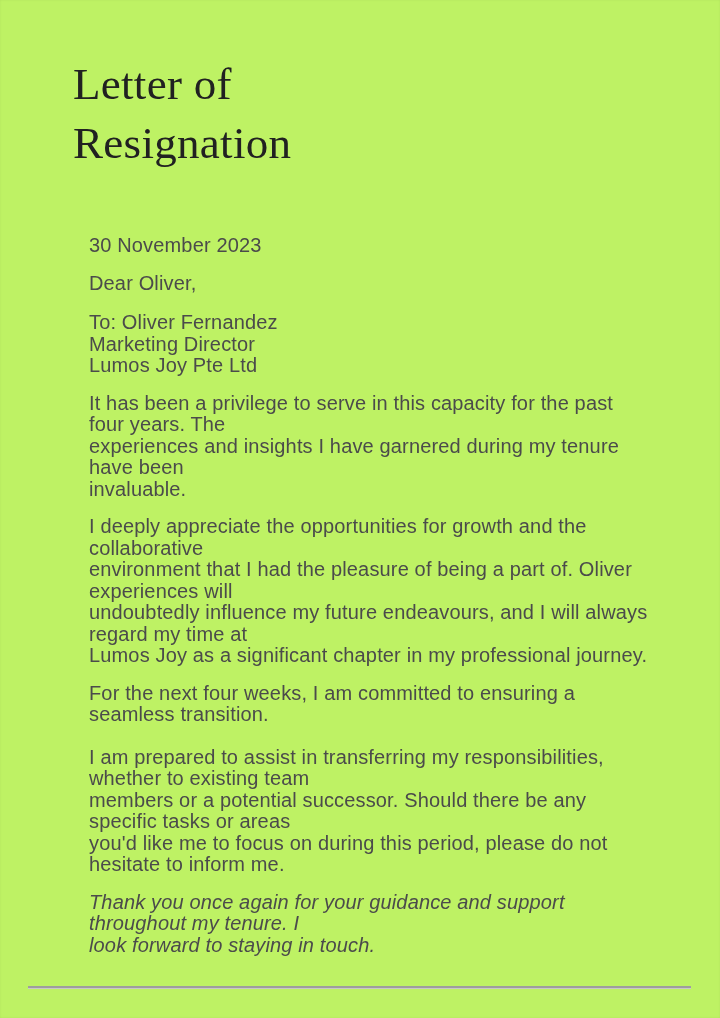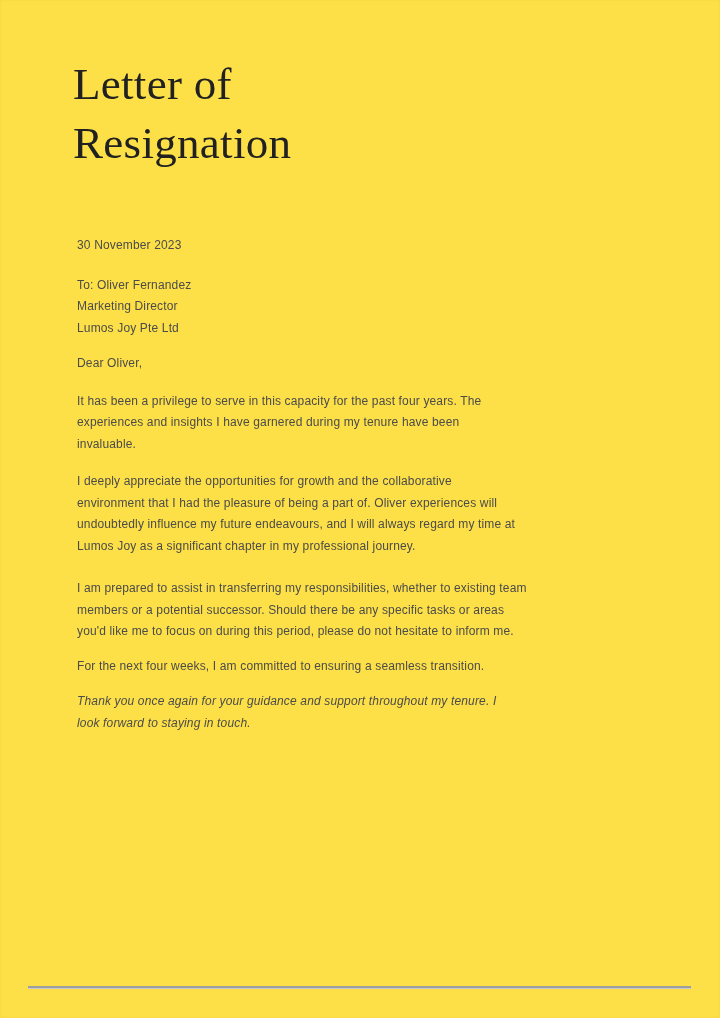--- a/index.html
+++ b/index.html
@@ -4,21 +4,21 @@
 <style>
   html, body {
     margin: 0;
     padding: 0;
     background: #e9e9e9;
   }
   .page {
     position: relative;
     width: 720px;
     height: 1018px;
-    background: #fde047;
+    background: #bef264;
     overflow: hidden;
     font-family: "Liberation Sans", sans-serif;
     box-shadow: inset 0 0 2px rgba(0,0,0,0.08);
   }
   .content {
     position: absolute;
     top: 0;
     left: 73px;
     width: 592px;
   }
@@ -26,26 +26,26 @@
     margin: 55px 0 0 0;
     font-family: "Liberation Serif", serif;
     font-weight: 400;
     font-size: 45px;
     line-height: 59px;
     color: #212121;
     white-space: pre-line;
     letter-spacing: 0.3px;
   }
   .body-text {
-    font-size: 12px;
+    font-size: 20px;
     line-height: 21.5px;
     color: #4b4b4b;
     letter-spacing: 0.15px;
     white-space: pre-line;
-    margin: 4px;
+    margin: 16px;
   }
   .date-line      { margin-top: 62px; }
   .recipient-block{ margin-top: 18px; }
   .salutation     { margin-top: 14px; }
   .para-1 { margin-top: 17px; }
   .para-2 { margin-top: 16px; }
   .para-3 { margin-top: 16px; }
   .para-4 { margin-top: 13px; }
   .para-5 { margin-top: 21px; }
   .para-6 { margin-top: 14px; font-style: italic; }
@@ -64,41 +64,41 @@
 <body>
 
 <div class="page">
   <div class="content">
 
     <h1 class="letter-title">Letter of
 Resignation</h1>
 
     <p class="body-text date-line">30 November 2023</p>
 
+    <p class="body-text salutation">Dear Oliver,</p>
+
     <p class="body-text recipient-block">To: Oliver Fernandez
 Marketing Director
 Lumos Joy Pte Ltd</p>
-
-    <p class="body-text salutation">Dear Oliver,</p>
 
 
     <p class="body-text para-2">It has been a privilege to serve in this capacity for the past four years. The
 experiences and insights I have garnered during my tenure have been
 invaluable.</p>
 
     <p class="body-text para-3">I deeply appreciate the opportunities for growth and the collaborative
 environment that I had the pleasure of being a part of. Oliver experiences will
 undoubtedly influence my future endeavours, and I will always regard my time at
 Lumos Joy as a significant chapter in my professional journey.</p>
 
+    <p class="body-text para-4">For the next four weeks, I am committed to ensuring a seamless transition.</p>
+
     <p class="body-text para-5">I am prepared to assist in transferring my responsibilities, whether to existing team
 members or a potential successor. Should there be any specific tasks or areas
 you'd like me to focus on during this period, please do not hesitate to inform me.</p>
-
-    <p class="body-text para-4">For the next four weeks, I am committed to ensuring a seamless transition.</p>
 
     <p class="body-text para-6">Thank you once again for your guidance and support throughout my tenure. I
 look forward to staying in touch.</p>
 
 
   </div>
 
   <div class="page-divider"></div>
 </div>
 

